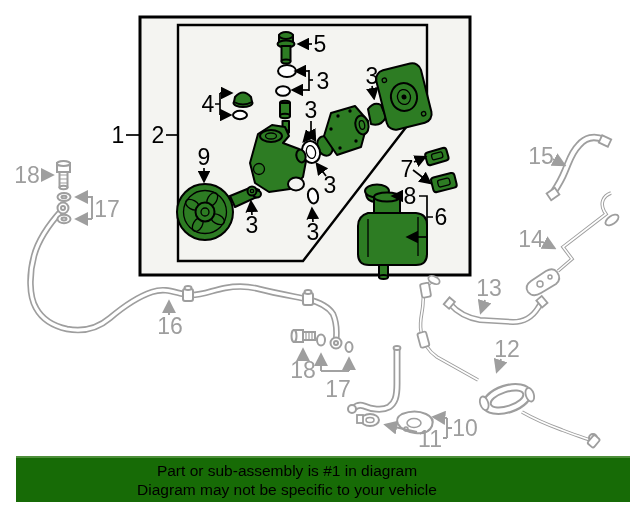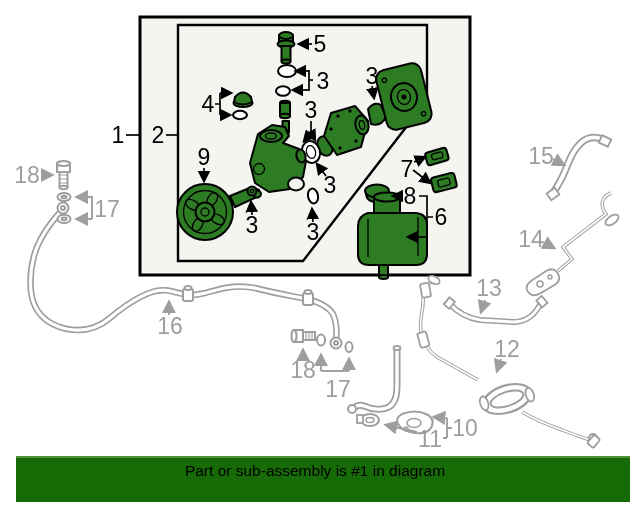--- a/index.html
+++ b/index.html
@@ -7,21 +7,21 @@
         font-family:"Liberation Sans",sans-serif;}
   svg{position:absolute;left:0;top:0;}
   .gp{stroke:#000;stroke-width:2;stroke-linejoin:round;}
   .gpthin{stroke:#000;stroke-width:1.3;fill:none;}
   .callout-line{stroke:#000;stroke-width:1.7;fill:none;}
   .gline{stroke-width:1.9;fill:none;}
   .lbl{font-family:"Liberation Sans",sans-serif;font-size:23px;}
   .banner{position:absolute;left:16px;top:456px;width:614px;height:46px;
           border-top:2px solid #4e8f3a;box-sizing:border-box;}
   .banner-inner{width:542px;text-align:center;padding-top:3px;
-                font-size:15.5px;line-height:19px;color:#000;padding-left:28px;}
+                font-size:15.5px;line-height:19px;color:#000;}
 </style>
 </head>
 <body>
 
 <div id="page">
 <svg width="640" height="512" viewBox="0 0 640 512">
   <defs>
     <marker id="mb" viewBox="0 0 10 10" refX="8" refY="5" markerWidth="7.5" markerHeight="7.5" orient="auto-start-reverse">
       <path d="M0,0 L10,5 L0,10 Z" fill="#000"></path>
     </marker>
@@ -337,15 +337,16 @@
     <text class="lbl" x="303" y="378">18</text>
     <text class="lbl" x="338" y="397">17</text>
     <text class="lbl" x="430" y="447">11</text>
     <text class="lbl" x="465" y="436">10</text>
   </g>
 </svg>
 
 <div class="banner" style="background-color: rgb(23, 107, 6);">
   <div class="banner-inner">
     <div>Part or sub-assembly is #1 in diagram</div>
+    <div>Diagram may not be specific to your vehicle</div>
   </div>
 </div>
 </div>
 
 </body></html>

